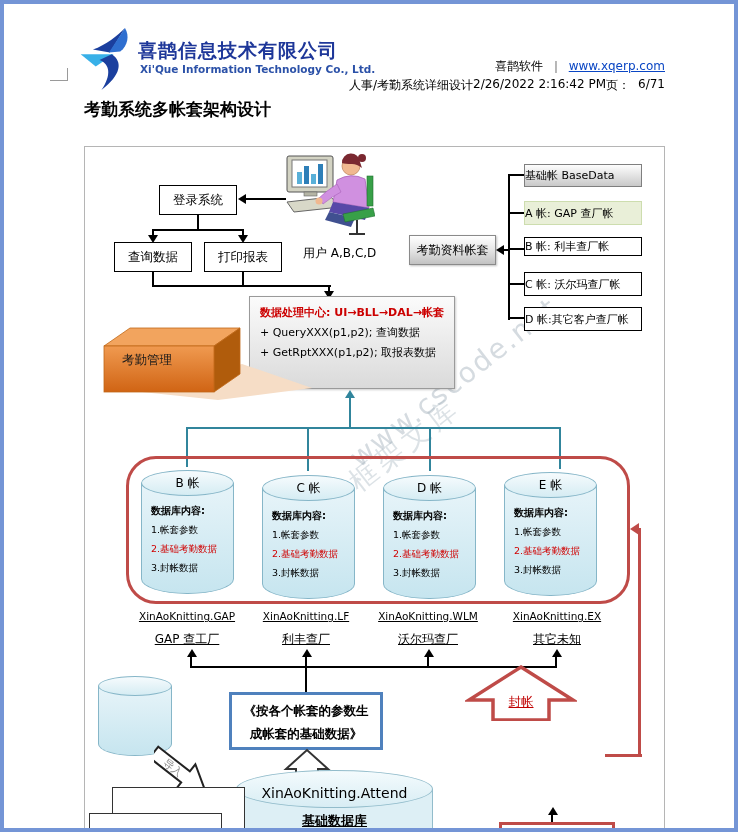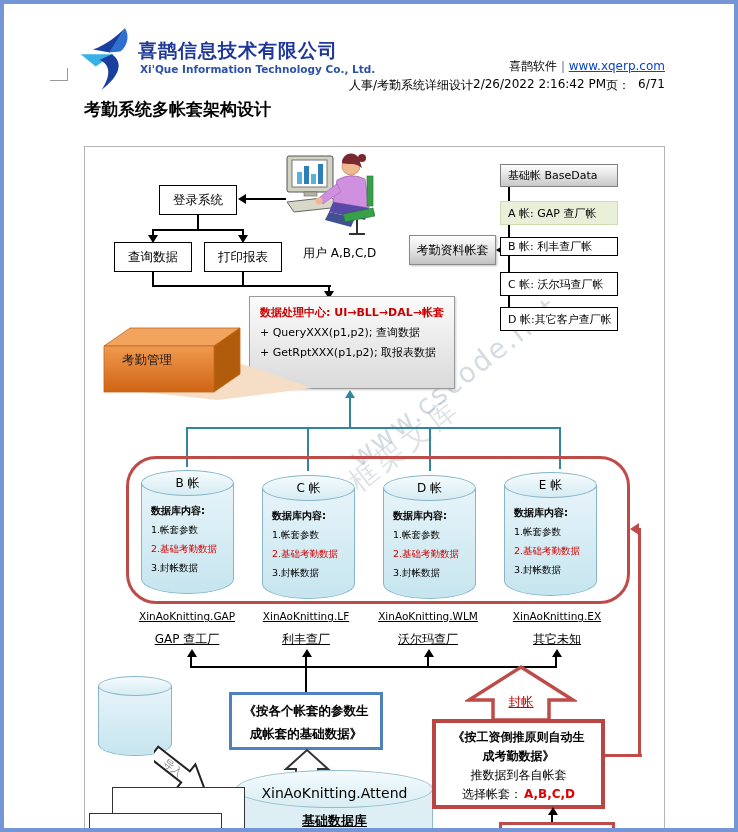--- a/index.html
+++ b/index.html
@@ -12,21 +12,21 @@
   .teal{background:#31859c}
   .redl{background:#bf4b48}
   .tri{position:absolute;width:0;height:0}
   .tri-left{border-top:5px solid transparent;border-bottom:5px solid transparent;border-right:8px solid #000}
   .tri-down{border-left:5px solid transparent;border-right:5px solid transparent;border-top:8px solid #000}
   .tri-up{border-left:5px solid transparent;border-right:5px solid transparent;border-bottom:8px solid #000}
   .tri-up.t{border-bottom-color:#31859c}
   .tri-left.r{border-top-width:6px;border-bottom-width:6px;border-right:9px solid #bf4b48}
   .wbox{position:absolute;border:1px solid #000;background:#fff;display:flex;align-items:center;justify-content:center;font-size:12.5px}
   .gradbox{position:absolute;border:1px solid #8a8a8a;background:linear-gradient(180deg,#ffffff 0%,#e8e8e8 45%,#c2c2c2 100%);display:flex;align-items:center;justify-content:center;font-size:12px;box-shadow:1px 1px 2px rgba(0,0,0,.25)}
-  .acct{position:absolute;left:496px;width:118px;display:flex;align-items:center;font-size:11px;padding-left:7px;white-space:nowrap}
+  .acct{position:absolute;left:520px;width:118px;display:flex;align-items:center;font-size:11px;padding-left:0;white-space:nowrap}
   .acct.gray{background:linear-gradient(180deg,#fdfdfd,#c9c9c9);border:1px solid #7f7f7f}
   .acct.green{background:#e9efd8;border:1px solid #cdddae}
   .acct.plain{background:#fff;border:1px solid #000}
   .dc{position:absolute;left:245px;top:292px;width:206px;height:93px;border:1px solid #9a9a9a;background:linear-gradient(180deg,#fbfbfb,#dadada);padding:6px 10px;font-size:11px;line-height:20px;box-shadow:1px 1px 2px rgba(0,0,0,.2)}
   .dc .t{color:#cc0000;font-weight:bold}
   .cyl{position:absolute;width:93px;height:124px}
   .cyl .body{position:absolute;left:0;right:0;top:13px;bottom:0;background:linear-gradient(180deg,#e7f4f9,#c6e5ef);border:1px solid #86b6c8;border-top:none;border-radius:0 0 46px 46px / 0 0 15px 15px}
   .cyl .top{position:absolute;left:0;right:0;top:0;height:26px;border-radius:50%;background:linear-gradient(180deg,#f6fbfd,#d5ecf3);border:1px solid #86b6c8}
   .cyl .name{position:absolute;top:5px;width:100%;text-align:center;font-size:12px}
   .cyl .content{position:absolute;top:31px;left:10px;right:2px;font-size:9.5px;line-height:19px;white-space:nowrap}
@@ -52,21 +52,21 @@
   <svg class="abs" style="left:64px;top:22px" width="80" height="66" viewBox="0 0 84 70">
     <path d="M60,2 C52,10 40,20 26,25 L44,28 Z" fill="#1b3f9e"></path>
     <path d="M60,2 C65,10 63,21 55,27 L43,28 Z" fill="#2f6fd0"></path>
     <path d="M13,30 L48,30 L29,43 Z" fill="#38b0e8"></path>
     <path d="M46,30 C58,38 56,52 35,68 C46,52 44,40 33,36 Z" fill="#1b3f9e"></path>
   </svg>
   <div class="abs" style="left:46px;top:64px;width:18px;height:13px;border-right:1px solid #9a9a9a;border-bottom:1px solid #9a9a9a"></div>
   <div class="abs" style="left:134px;top:34px;font-size:19px;font-weight:bold;color:#1e3799;letter-spacing:1px">喜鹊信息技术有限公司</div>
   <div class="abs" style="left:136px;top:59px;font-size:10.5px;font-weight:bold;color:#2b51a8">Xi'Que Information Technology Co., Ltd.</div>
 
-  <div class="abs" style="left:340px;top:54px;width:321px;display:flex;justify-content:flex-end;font-size:12px;align-items:baseline">
+  <div class="abs" style="left:340px;top:54px;width:321px;display:flex;justify-content:flex-end;gap:7px;font-size:12px;align-items:baseline">
     <span>喜鹊软件</span>
     <span style="color:#444">｜</span>
     <a class="site" href="#">www.xqerp.com</a>
   </div>
   <div class="abs" style="left:340px;top:73px;width:321px;display:flex;justify-content:flex-end;font-size:12px;white-space:nowrap">
     <span>人事/考勤系统详细设计</span>
     <span>2/26/2022 2:16:42 PM</span>
     <span style="display:flex;gap:8px">
       <span>页：</span>
       <span>6/71</span>
@@ -272,29 +272,20 @@
   </div>
 
   <div class="doc" style="left:108px;top:783px;width:133px;height:49px"></div>
   <div class="doc" style="left:85px;top:809px;width:133px;height:23px"></div>
 
   <svg class="abs" style="left:461px;top:660px" width="112" height="57" viewBox="0 0 112 57">
     <polygon points="56,3 108,36 84,36 84,56 28,56 28,36 4,36" fill="#ffffff" stroke="#bf4b48" stroke-width="3.5"></polygon>
   </svg>
   <div class="abs" style="left:461px;top:690px;width:112px;text-align:center;font-size:12.5px;font-weight:normal;color:#c00000;text-decoration:underline">封帐</div>
 
-  <div class="pushbox">
-    <div class="b">《按工资倒推原则自动生</div>
-    <div class="b">成考勤数据》</div>
-    <div>推数据到各自帐套</div>
-    <div style="display:flex;justify-content:center;gap:2px">
-      <span>选择帐套：</span>
-      <span class="red">A,B,C,D</span>
-    </div>
-  </div>
 
   <div class="abs redl" style="left:601px;top:750px;width:37px;height:3px"></div>
   <div class="abs redl" style="left:634px;top:524px;width:3px;height:229px"></div>
   <div class="tri tri-left r" style="left:626px;top:519px"></div>
 
   <div class="tri tri-up" style="left:544px;top:803px"></div>
   <div class="vl" style="left:547px;top:810px;height:10px"></div>
   <div class="abs" style="left:495px;top:818px;width:116px;height:18px;border:3px solid #bf4b48;background:#fff"></div>
 
 </div>

